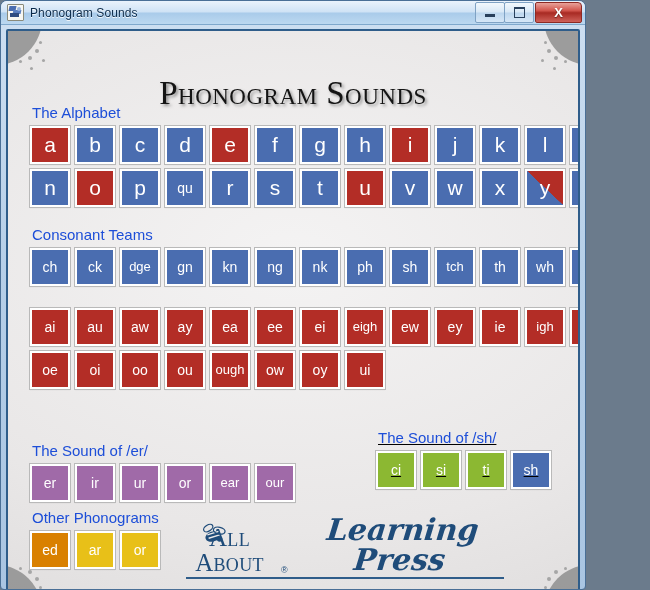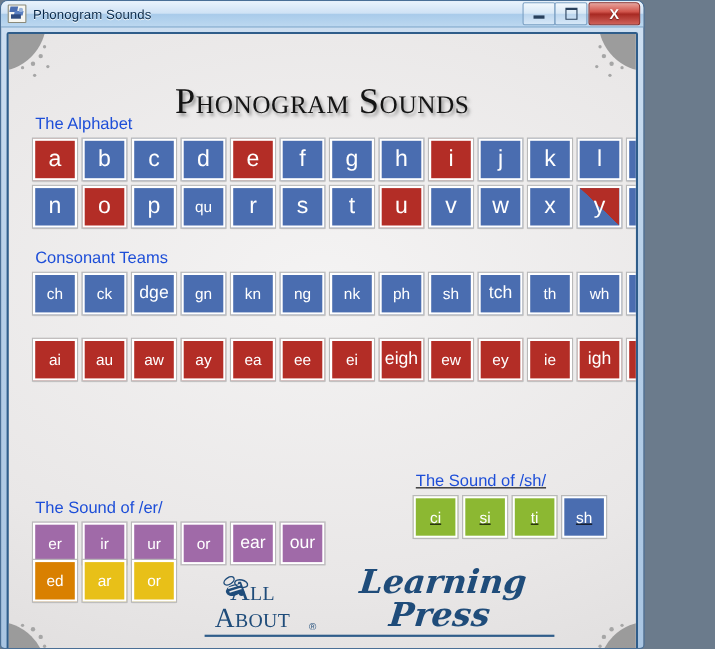--- a/index.html
+++ b/index.html
@@ -175,21 +175,21 @@
     font-size: 21px;
     font-family: "Liberation Sans", sans-serif;
     line-height: 1;
     position: relative;
     overflow: hidden;
     box-shadow: 0 1px 1px rgba(0,0,0,0.13);
     user-select: none;
   }
   .tile span { position: relative; z-index: 2; display:block; margin-top:-1px; }
   .tile.sm { font-size: 14px; }
-  .tile.xs { font-size: 16px; align-items: center; }
+  .tile.xs { font-size: 13px; align-items: center; }
 
   .t-blue   { background: #4a6db0; }
   .t-red    { background: #b32d26; }
   .t-purple { background: #a06aa8; }
   .t-green  { background: #8cb832; }
   .t-orange { background: #d98000; }
   .t-yellow { background: #e8c018; }
 
   
   .t-split { background: #4a6db0; }
@@ -479,23 +479,49 @@
           <div class="tile t-red sm">
             <span>ie</span>
           </div>
           <div class="tile t-red xs">
             <span>igh</span>
           </div>
           <div class="tile t-red sm">
             <span>oa</span>
           </div>
         </div>
-    </div>
-
-    <div class="section" style="left:22px; top:422px;">
+      <div class="row">
+          <div class="tile t-red sm">
+            <span>oe</span>
+          </div>
+          <div class="tile t-red sm">
+            <span>oi</span>
+          </div>
+          <div class="tile t-red sm">
+            <span>oo</span>
+          </div>
+          <div class="tile t-red sm">
+            <span>ou</span>
+          </div>
+          <div class="tile t-red xs">
+            <span>ough</span>
+          </div>
+          <div class="tile t-red sm">
+            <span>ow</span>
+          </div>
+          <div class="tile t-red sm">
+            <span>oy</span>
+          </div>
+          <div class="tile t-red sm">
+            <span>ui</span>
+          </div>
+        </div>
+    </div>
+
+    <div class="section" style="left:22px; top:411px;">
       <div class="section-label">The Sound of /er/</div>
       <div class="row">
           <div class="tile t-purple sm">
             <span>er</span>
           </div>
           <div class="tile t-purple sm">
             <span>ir</span>
           </div>
           <div class="tile t-purple sm">
             <span>ur</span>
@@ -524,20 +550,21 @@
           <div class="tile t-green sm">
             <span>ti</span>
           </div>
           <div class="tile t-blue sm">
             <span>sh</span>
           </div>
         </div>
     </div>
 
     <div class="section" style="left:22px; top:478px;">
+      <div class="section-label">Other Phonograms</div>
       <div class="row">
           <div class="tile t-orange sm">
             <span>ed</span>
           </div>
           <div class="tile t-yellow sm">
             <span>ar</span>
           </div>
           <div class="tile t-yellow sm">
             <span>or</span>
           </div>

